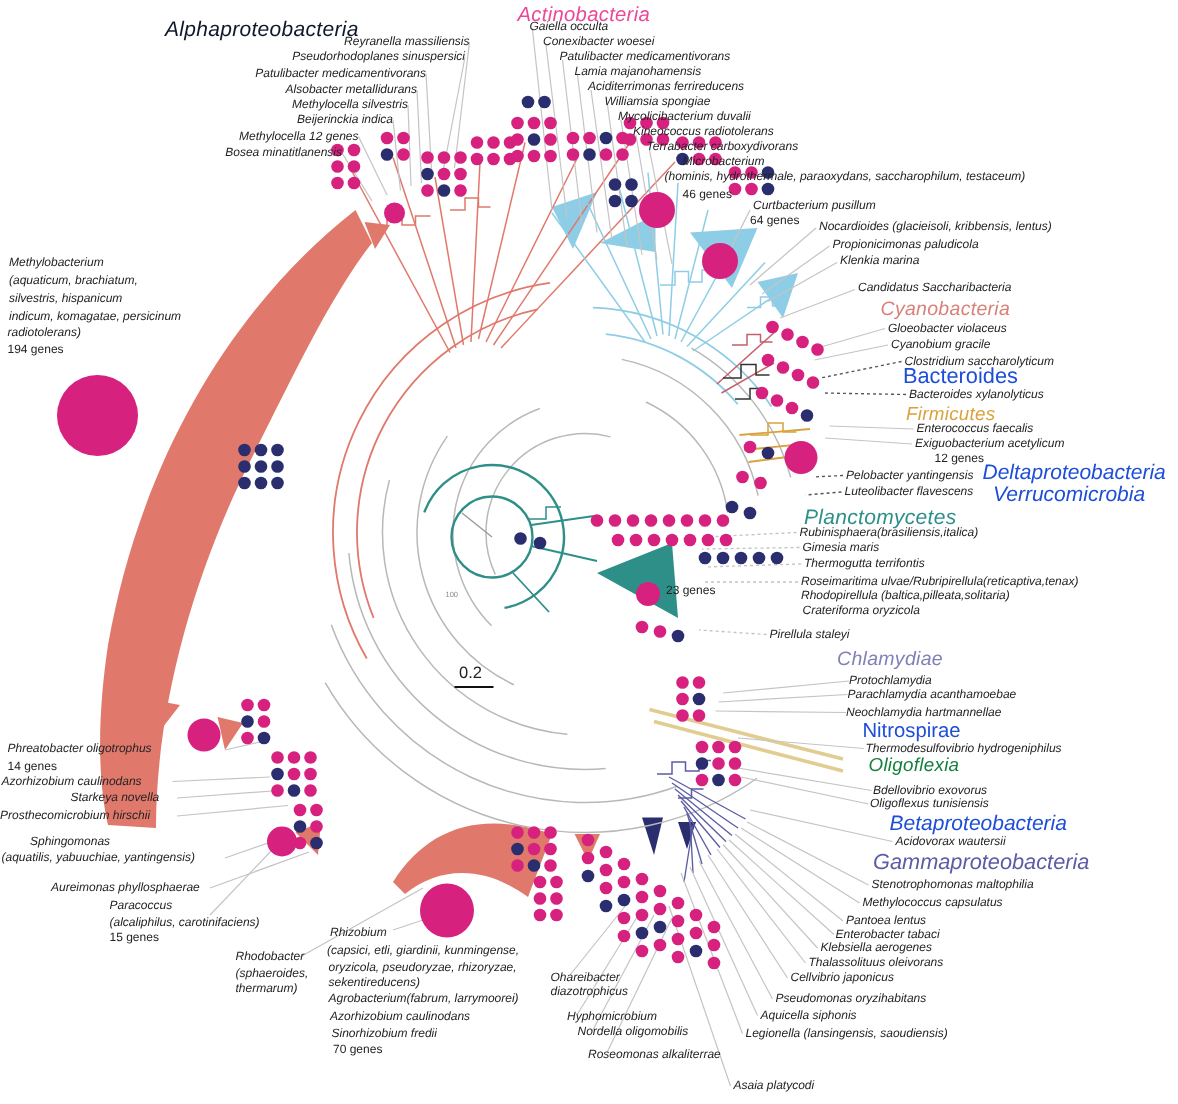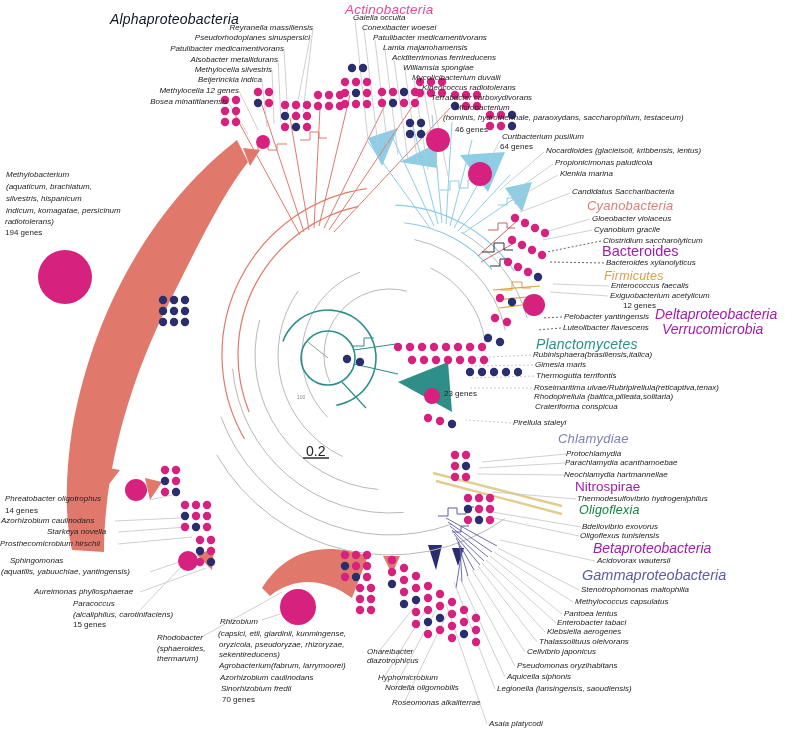--- a/index.html
+++ b/index.html
@@ -4,21 +4,21 @@
 <style>
   html,body{margin:0;padding:0;background:#fff;}
   #canvas{position:relative;width:785px;height:736px;background:#fff;overflow:hidden;
           font-family:"Liberation Sans",sans-serif;}
   #tree-svg{position:absolute;left:0;top:0;z-index:0;}
   .lbl{position:absolute;z-index:2;font:italic 8px "Liberation Sans",sans-serif;
        color:#232323;white-space:nowrap;line-height:1;}
   .ra{transform:translateX(-100%);}          
   .rm{font-style:normal;}                    
   .hdr{font-size:13px;letter-spacing:.2px;}
-  .big{font-size:14.5px;color:#a21caf;}
+  .big{font-size:14.5px;color:#1d4ed8;}
   .tiny{font:normal 5px "Liberation Sans",sans-serif;color:#888;}
 </style>
 </head>
 <body>
 
 <div id="canvas">
 
   <svg id="tree-svg" width="785" height="736" viewBox="0 0 785 736">
 
     <g>
@@ -439,21 +439,21 @@
   <div class="lbl" style="left:610px;top:292px">Exiguobacterium acetylicum</div>
   <div class="lbl rm" style="left:623px;top:302px">12 genes</div>
   <div class="lbl" style="left:564px;top:313px">Pelobacter yantingensis</div>
   <div class="lbl" style="left:563px;top:324px">Luteolibacter flavescens</div>
 
   <div class="lbl" style="left:533px;top:351px">Rubinisphaera(brasiliensis,italica)</div>
   <div class="lbl" style="left:535px;top:361px">Gimesia maris</div>
   <div class="lbl" style="left:536px;top:372px">Thermogutta terrifontis</div>
   <div class="lbl" style="left:534px;top:384px">Roseimaritima ulvae/Rubripirellula(reticaptiva,tenax)</div>
   <div class="lbl" style="left:534px;top:393px">Rhodopirellula (baltica,pilleata,solitaria)</div>
-  <div class="lbl" style="left:535px;top:403px">Crateriforma conspicua</div>
+  <div class="lbl" style="left:535px;top:403px">Crateriforma oryzicola</div>
   <div class="lbl rm" style="left:444px;top:390px">23 genes</div>
   <div class="lbl" style="left:513px;top:419px">Pirellula staleyi</div>
 
   <div class="lbl" style="left:566px;top:450px">Protochlamydia</div>
   <div class="lbl" style="left:565px;top:459px">Parachlamydia acanthamoebae</div>
   <div class="lbl" style="left:564px;top:471px">Neochlamydia hartmannellae</div>
   <div class="lbl" style="left:577px;top:495px">Thermodesulfovibrio hydrogeniphilus</div>
   <div class="lbl" style="left:582px;top:523px">Bdellovibrio exovorus</div>
   <div class="lbl" style="left:580px;top:532px">Oligoflexus tunisiensis</div>
   <div class="lbl" style="left:597px;top:557px">Acidovorax wautersii</div>
@@ -483,33 +483,33 @@
   <div class="lbl" style="left:219px;top:662px">Agrobacterium(fabrum, larrymoorei)</div>
   <div class="lbl" style="left:220px;top:674px">Azorhizobium caulinodans</div>
   <div class="lbl" style="left:221px;top:685px">Sinorhizobium fredii</div>
   <div class="lbl rm" style="left:222px;top:696px">70 genes</div>
 
   <div class="lbl" style="left:5px;top:495px">Phreatobacter oligotrophus</div>
   <div class="lbl rm" style="left:5px;top:507px">14 genes</div>
   <div class="lbl" style="left:1px;top:517px">Azorhizobium caulinodans</div>
   <div class="lbl" style="left:47px;top:528px">Starkeya novella</div>
   <div class="lbl" style="left:0px;top:540px">Prosthecomicrobium hirschii</div>
-  <div class="lbl" style="left:10px;top:557px">Sphingomonas</div>
+  <div class="lbl" style="left:20px;top:557px">Sphingomonas</div>
   <div class="lbl" style="left:1px;top:568px">(aquatilis, yabuuchiae, yantingensis)</div>
   <div class="lbl" style="left:34px;top:588px">Aureimonas phyllosphaerae</div>
   <div class="lbl" style="left:73px;top:600px">Paracoccus</div>
   <div class="lbl" style="left:73px;top:611px">(alcaliphilus, carotinifaciens)</div>
   <div class="lbl rm" style="left:73px;top:621px">15 genes</div>
   <div class="lbl" style="left:157px;top:634px">Rhodobacter</div>
   <div class="lbl" style="left:157px;top:645px">(sphaeroides,</div>
   <div class="lbl" style="left:157px;top:655px">thermarum)</div>
 
   <div class="lbl" style="left:6px;top:171px">Methylobacterium</div>
   <div class="lbl" style="left:6px;top:183px">(aquaticum, brachiatum,</div>
   <div class="lbl" style="left:6px;top:195px">silvestris, hispanicum</div>
   <div class="lbl" style="left:6px;top:207px">indicum, komagatae, persicinum</div>
   <div class="lbl" style="left:5px;top:218px">radiotolerans)</div>
   <div class="lbl rm" style="left:5px;top:229px">194 genes</div>
 
-  <div class="lbl rm" style="left:306px;top:444px;font-size:14px">0.2</div>
+  <div class="lbl rm" style="left:306px;top:444px;font-size:11px">0.2</div>
   <div class="lbl tiny" style="left:297px;top:394px">100</div>
 
 </div>
 
 </body></html>

